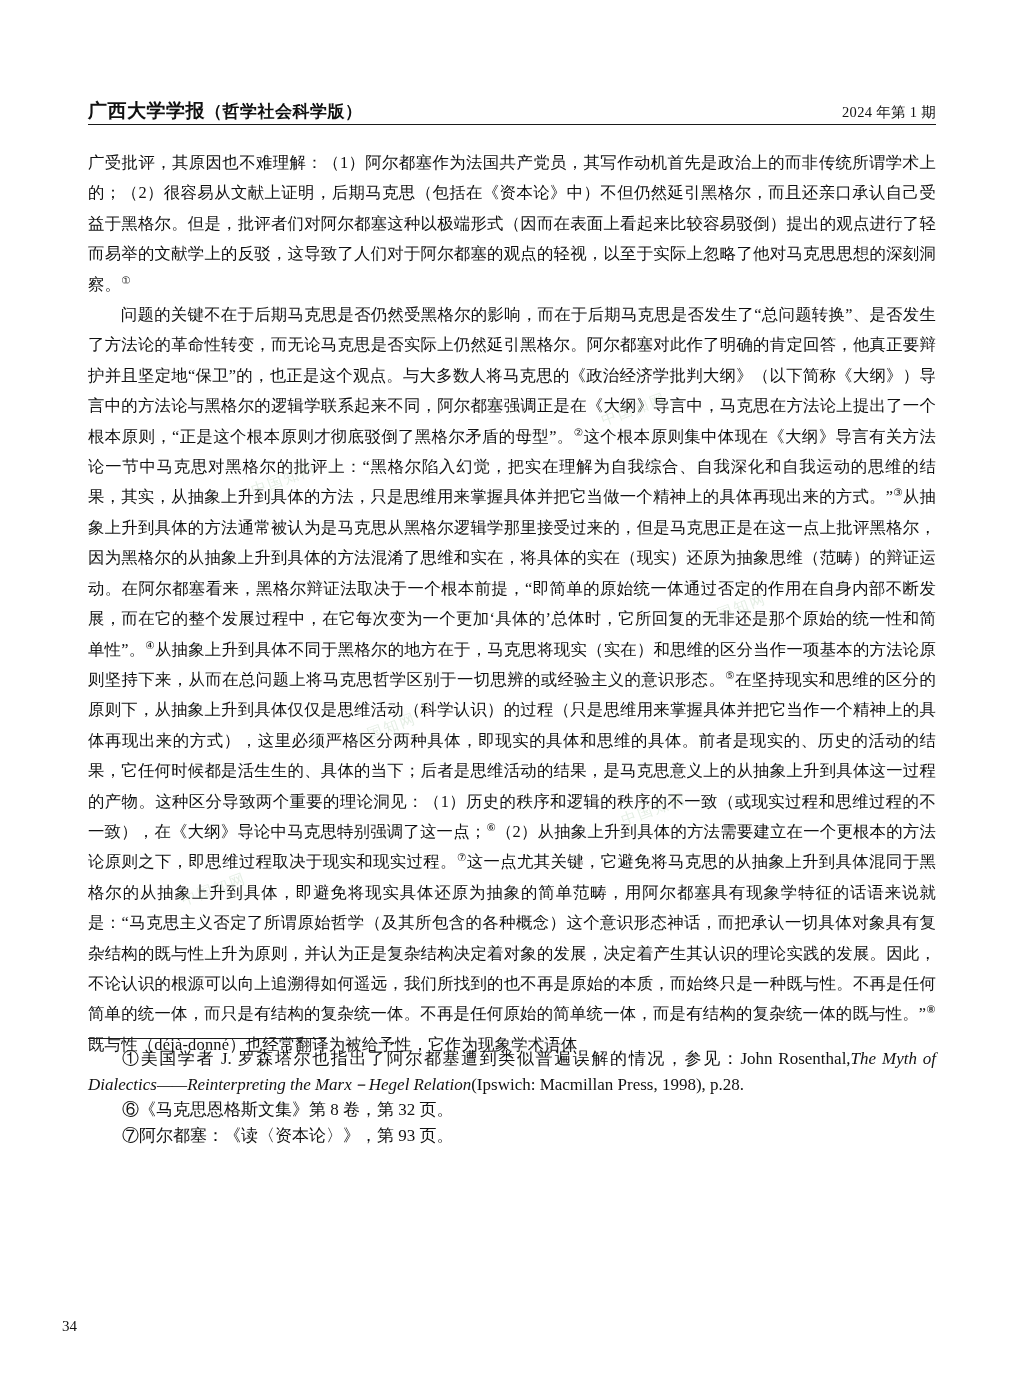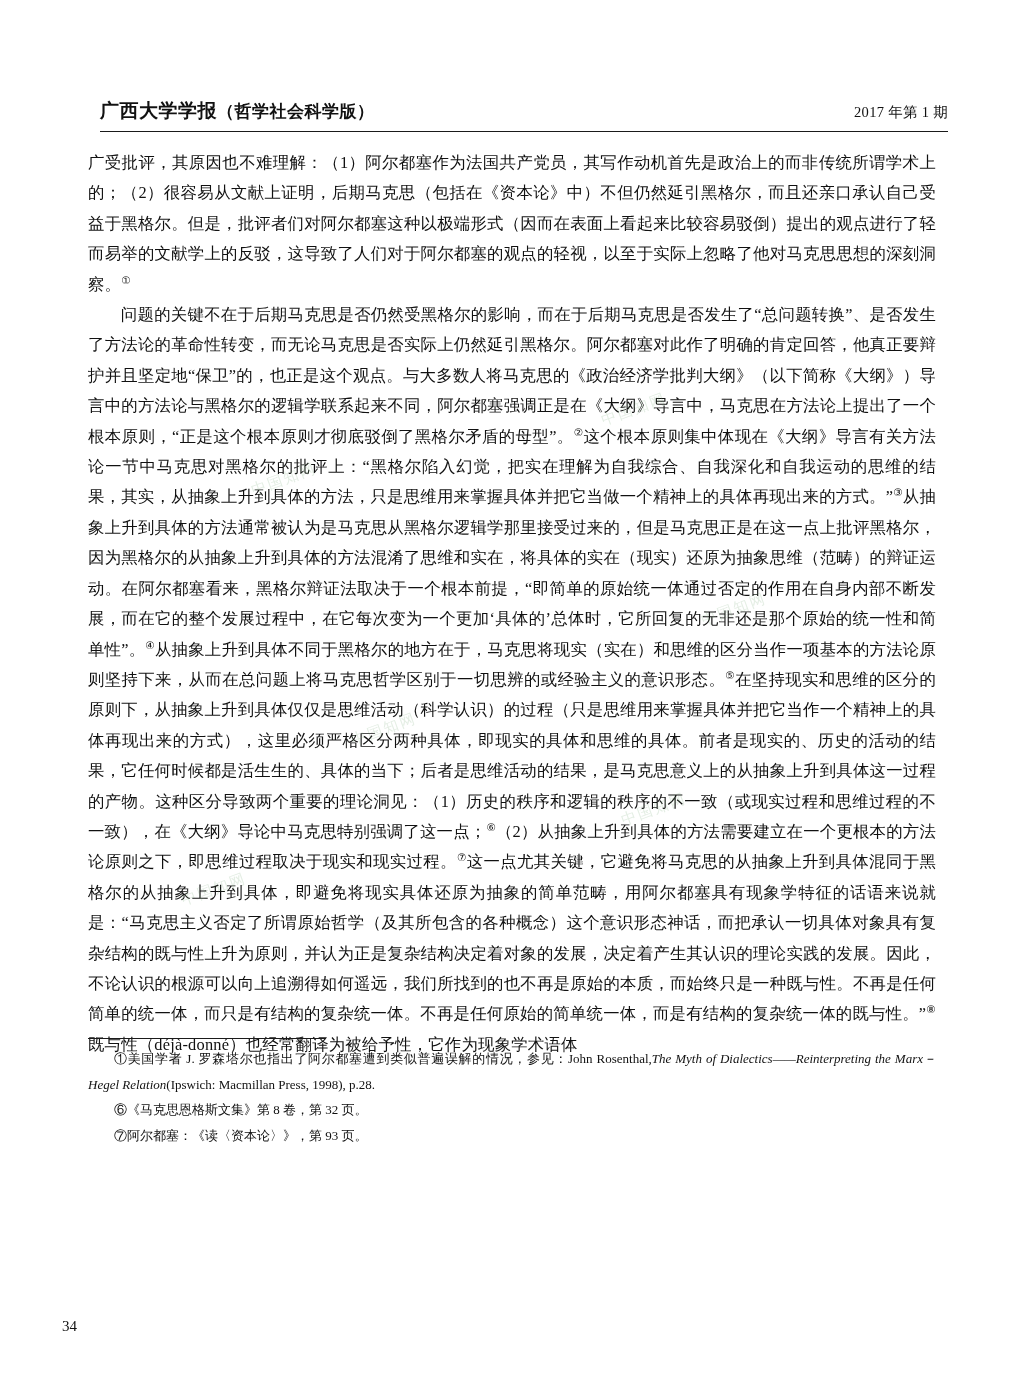--- a/index.html
+++ b/index.html
@@ -19,28 +19,27 @@
     position: absolute;
     left: 0;
     top: 0;
     width: 1024px;
     height: 1398px;
     box-sizing: border-box;
     padding: 0;
   }
   .header {
     position: absolute;
-    left: 100px;
+    left: 88px;
     top: 98px;
     width: 848px;
     display: flex;
     align-items: flex-end;
     justify-content: space-between;
     border-bottom: 1.6px solid #1a1a1a;
-    padding-bottom: 7px;
   }
   .header-title {
     font-family: "DejaVu Serif", "Liberation Serif", serif;
     font-weight: bold;
     font-size: 19px;
     letter-spacing: 0.5px;
     white-space: nowrap;
   }
   .header-title .sub {
     font-size: 17px;
@@ -72,21 +71,21 @@
   sup {
     font-size: 10.5px;
     vertical-align: super;
     line-height: 0;
   }
   .notes {
     position: absolute;
     left: 88px;
     top: 1038px;
     width: 848px;
-    font-size: 13px;
+    font-size: 17px;
     line-height: 25.5px;
   }
   .notes-rule {
     width: 238px;
     height: 0;
     border-top: 1px solid #1a1a1a;
     margin-bottom: 7px;
   }
   .notes p {
     margin: 0;
@@ -120,21 +119,21 @@
 </style>
 </head>
 <body>
 
 <div class="page">
 
   <div class="header">
     <div class="header-title">
       <span>广西大学学报</span><span class="sub">（哲学社会科学版）</span>
     </div>
-    <div class="header-issue">2017 年第 1 期</div>
+    <div class="header-issue">2024 年第 1 期</div>
   </div>
 
   <div class="body-text">
     <p><span>广受批评，其原因也不难理解：（1）阿尔都塞作为法国共产党员，其写作动机首先是政治上的而非传统所谓学术上的；（2）很容易从文献上证明，后期马克思（包括在《资本论》中）不但仍然延引黑格尔，而且还亲口承认自己受益于黑格尔。但是，批评者们对阿尔都塞这种以极端形式（因而在表面上看起来比较容易驳倒）提出的观点进行了轻而易举的文献学上的反驳，这导致了人们对于阿尔都塞的观点的轻视，以至于实际上忽略了他对马克思思想的深刻洞察。</span><sup>①</sup></p>
     <p class="indent"><span>问题的关键不在于后期马克思是否仍然受黑格尔的影响，而在于后期马克思是否发生了“总问题转换”、是否发生了方法论的革命性转变，而无论马克思是否实际上仍然延引黑格尔。阿尔都塞对此作了明确的肯定回答，他真正要辩护并且坚定地“保卫”的，也正是这个观点。与大多数人将马克思的《政治经济学批判大纲》（以下简称《大纲》）导言中的方法论与黑格尔的逻辑学联系起来不同，阿尔都塞强调正是在《大纲》导言中，马克思在方法论上提出了一个根本原则，“正是这个根本原则才彻底驳倒了黑格尔矛盾的母型”。</span><sup>②</sup><span>这个根本原则集中体现在《大纲》导言有关方法论一节中马克思对黑格尔的批评上：“黑格尔陷入幻觉，把实在理解为自我综合、自我深化和自我运动的思维的结果，其实，从抽象上升到具体的方法，只是思维用来掌握具体并把它当做一个精神上的具体再现出来的方式。”</span><sup>③</sup><span>从抽象上升到具体的方法通常被认为是马克思从黑格尔逻辑学那里接受过来的，但是马克思正是在这一点上批评黑格尔，因为黑格尔的从抽象上升到具体的方法混淆了思维和实在，将具体的实在（现实）还原为抽象思维（范畴）的辩证运动。在阿尔都塞看来，黑格尔辩证法取决于一个根本前提，“即简单的原始统一体通过否定的作用在自身内部不断发展，而在它的整个发展过程中，在它每次变为一个更加‘具体的’总体时，它所回复的无非还是那个原始的统一性和简单性”。</span><sup>④</sup><span>从抽象上升到具体不同于黑格尔的地方在于，马克思将现实（实在）和思维的区分当作一项基本的方法论原则坚持下来，从而在总问题上将马克思哲学区别于一切思辨的或经验主义的意识形态。</span><sup>⑤</sup><span>在坚持现实和思维的区分的原则下，从抽象上升到具体仅仅是思维活动（科学认识）的过程（只是思维用来掌握具体并把它当作一个精神上的具体再现出来的方式），这里必须严格区分两种具体，即现实的具体和思维的具体。前者是现实的、历史的活动的结果，它任何时候都是活生生的、具体的当下；后者是思维活动的结果，是马克思意义上的从抽象上升到具体这一过程的产物。这种区分导致两个重要的理论洞见：（1）历史的秩序和逻辑的秩序的不一致（或现实过程和思维过程的不一致），在《大纲》导论中马克思特别强调了这一点；</span><sup>⑥</sup><span>（2）从抽象上升到具体的方法需要建立在一个更根本的方法论原则之下，即思维过程取决于现实和现实过程。</span><sup>⑦</sup><span>这一点尤其关键，它避免将马克思的从抽象上升到具体混同于黑格尔的从抽象上升到具体，即避免将现实具体还原为抽象的简单范畴，用阿尔都塞具有现象学特征的话语来说就是：“马克思主义否定了所谓原始哲学（及其所包含的各种概念）这个意识形态神话，而把承认一切具体对象具有复杂结构的既与性上升为原则，并认为正是复杂结构决定着对象的发展，决定着产生其认识的理论实践的发展。因此，不论认识的根源可以向上追溯得如何遥远，我们所找到的也不再是原始的本质，而始终只是一种既与性。不再是任何简单的统一体，而只是有结构的复杂统一体。不再是任何原始的简单统一体，而是有结构的复杂统一体的既与性。”</span><sup>⑧</sup><span>既与性（déjà-donné）也经常翻译为被给予性，它作为现象学术语体</span></p>
   </div>
 
   <div class="notes">
     <div class="notes-rule"></div>
     <p class="first"><span>①</span><span>美国学者 J. 罗森塔尔也指出了阿尔都塞遭到类似普遍误解的情况，参见：John Rosenthal,</span><span class="it">The Myth of Dialectics——Reinterpreting the Marx－Hegel Relation</span><span>(Ipswich: Macmillan Press, 1998), p.28.</span></p>

